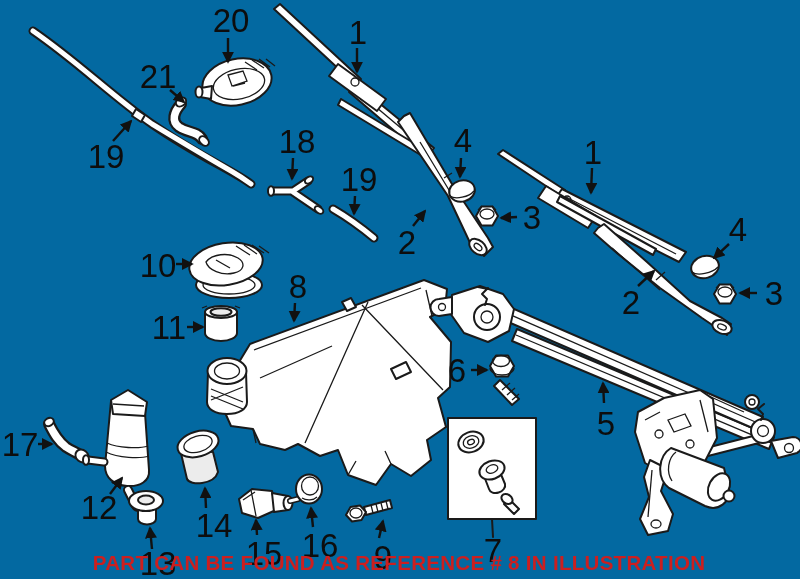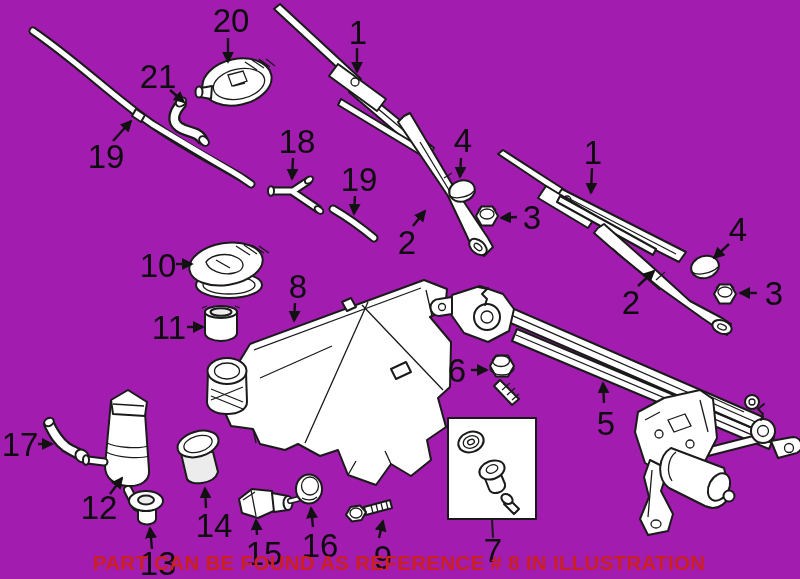--- a/index.html
+++ b/index.html
@@ -1,16 +1,16 @@
 <!DOCTYPE html>
 <html><head>
 <meta charset="utf-8">
 <style>
   html,body{margin:0;padding:0;background:#fff;}
-  .stage{position:relative;width:800px;height:579px;background:#a21caf;overflow:hidden;}
+  .stage{position:relative;width:800px;height:579px;background:#0369a1;overflow:hidden;}
   svg{display:block;}
   .o  {fill:#fff;stroke:#1a1a1a;stroke-width:2;stroke-linejoin:round;}
   .og {fill:#ececec;stroke:#1a1a1a;stroke-width:2;stroke-linejoin:round;}
   .n  {fill:none;stroke:#1a1a1a;stroke-width:2;stroke-linejoin:round;stroke-linecap:round;}
   .d  {fill:none;stroke:#1a1a1a;stroke-width:1.3;}
   .to {fill:none;stroke:#1a1a1a;stroke-linecap:round;}
   .tw {fill:none;stroke:#fff;stroke-linecap:round;}
   .arrow{stroke:#111;stroke-width:2.4;fill:none;}
   .lbl{font-family:"Liberation Sans",sans-serif;font-size:33px;fill:#0d0d0d;text-anchor:middle;}
   .caption{font-family:"Liberation Sans",sans-serif;font-size:20.5px;font-weight:bold;text-anchor:middle;letter-spacing:.3px;}

